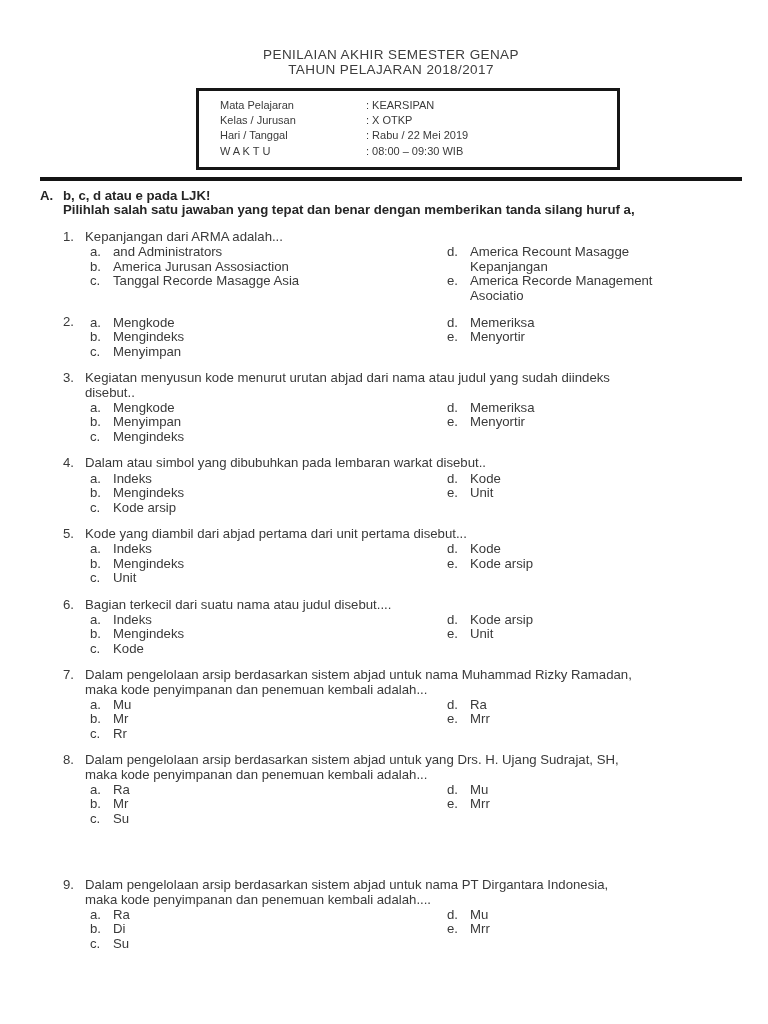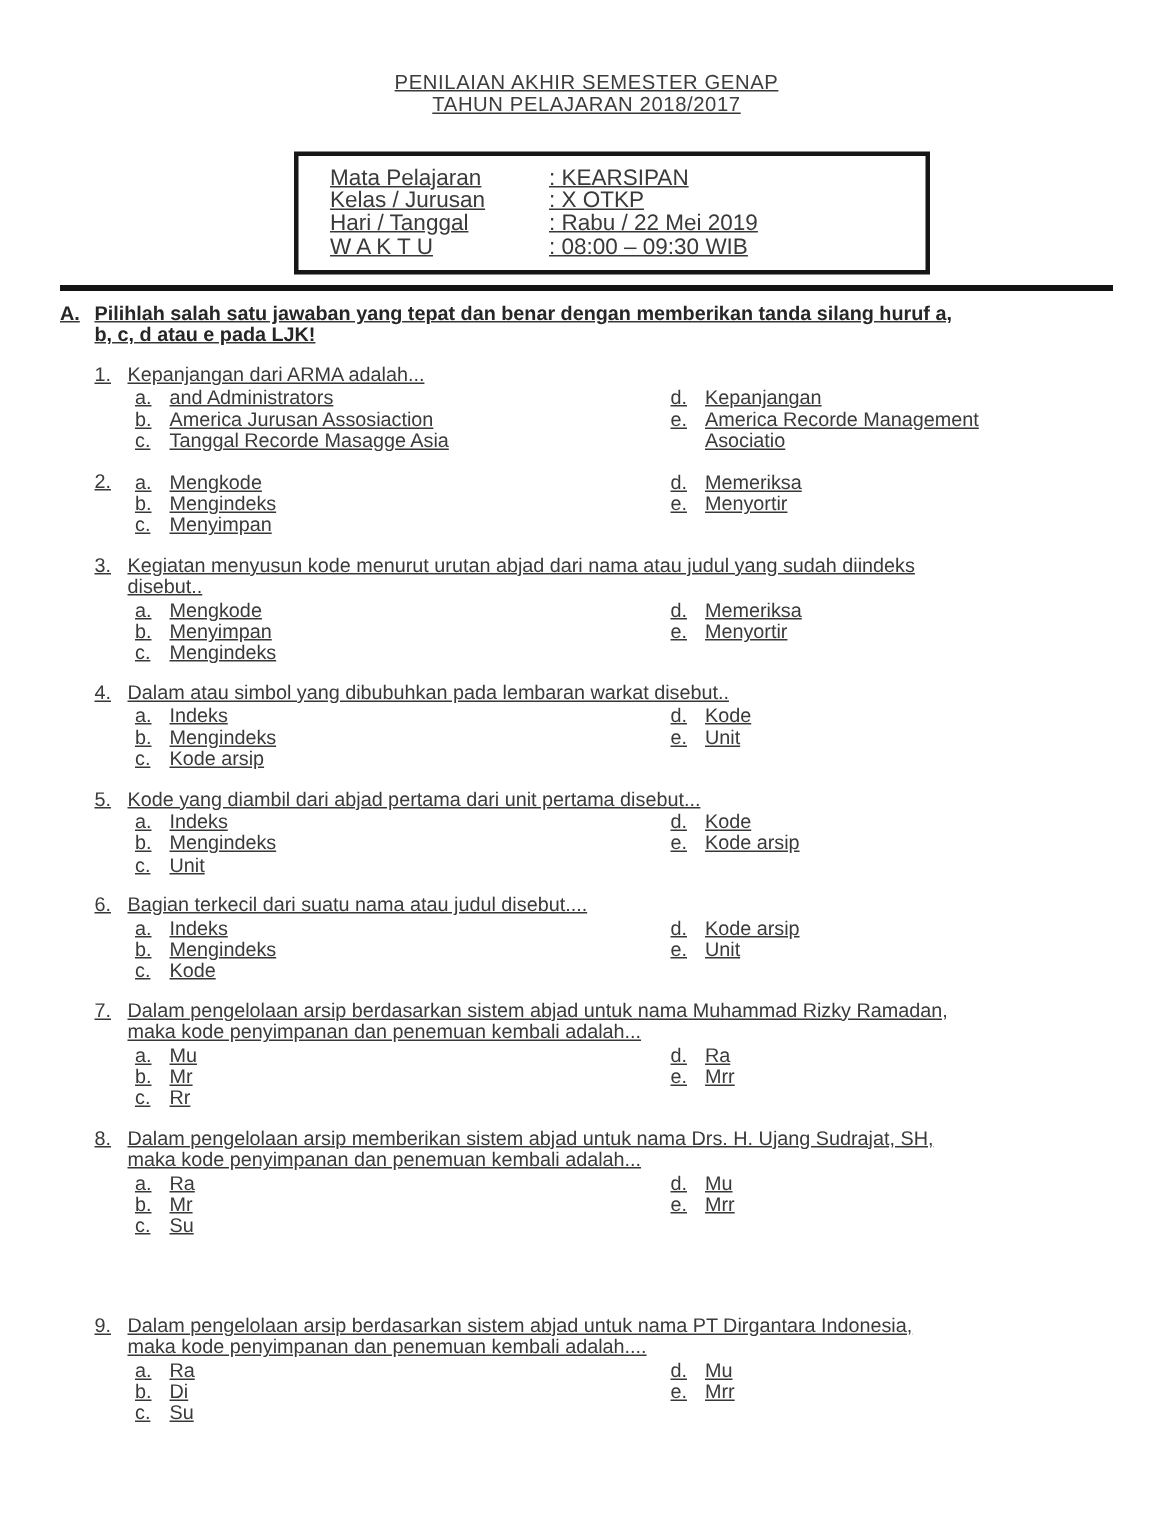--- a/index.html
+++ b/index.html
@@ -12,38 +12,37 @@
     height: 1024px;
     font-family: "Liberation Sans", sans-serif;
     color: #383838;
     overflow: hidden;
   }
   .page {
     box-sizing: border-box;
     width: 768px;
     height: 1024px;
     padding: 47px 26px 0 40px;
-    text-decoration: underline;
   }
   
   .title-block {
     text-align: center;
     font-size: 13.5px;
     line-height: 15px;
     color: #3d3d3d;
     letter-spacing: 0.4px;
   }
   
   .info-box {
     box-sizing: border-box;
-    margin: 24px 0 0 156px;
+    margin: 11px 0 0 156px;
     width: 424px;
     border: 3px solid #161616;
     padding: 7px 10px 8px 21px;
-    font-size: 15px;
+    font-size: 11px;
     line-height: 15.2px;
     color: #3a3a3a;
   }
   .info-row { display: flex; }
   .info-label { width: 146px; flex: 0 0 146px; }
   .info-value { white-space: pre; }
   
   .rule {
     margin-top: 7px;
     height: 4px;
@@ -106,22 +105,22 @@
       <span class="info-label">W A K T U</span>
       <span class="info-value">: 08:00 – 09:30 WIB</span>
     </div>
   </div>
 
   <div class="rule"></div>
 
   <div class="section-head">
     <span class="section-letter">A.</span>
     <span>
+      <div>b, c, d atau e pada LJK!</div>
       <div>Pilihlah salah satu jawaban yang tepat dan benar dengan memberikan tanda silang huruf a,</div>
-      <div>b, c, d atau e pada LJK!</div>
     </span>
   </div>
 
   <div class="questions" id="questions">
       <div class="question">
         <div class="q-num">1.</div>
         <div class="q-body">
           <div class="q-text">
             <div class="q-line">Kepanjangan dari ARMA adalah...</div>
           </div>
@@ -143,20 +142,21 @@
                 <span class="opt-letter">c.</span>
                 <span class="opt-text">
                   <div class="q-line">Tanggal Recorde Masagge Asia</div>
                 </span>
               </div>
             </div>
             <div class="q-col-right">
               <div class="option">
                 <span class="opt-letter">d.</span>
                 <span class="opt-text">
+                  <div class="q-line">America Recount Masagge</div>
                   <div class="q-line">Kepanjangan</div>
                 </span>
               </div>
               <div class="option">
                 <span class="opt-letter">e.</span>
                 <span class="opt-text">
                   <div class="q-line">America Recorde Management</div>
                   <div class="q-line">Asociatio</div>
                 </span>
               </div>
@@ -424,21 +424,21 @@
                 </span>
               </div>
             </div>
           </div>
         </div>
       </div>
       <div class="question">
         <div class="q-num">8.</div>
         <div class="q-body">
           <div class="q-text">
-            <div class="q-line">Dalam pengelolaan arsip memberikan sistem abjad untuk nama Drs. H. Ujang Sudrajat, SH,</div>
+            <div class="q-line">Dalam pengelolaan arsip berdasarkan sistem abjad untuk yang Drs. H. Ujang Sudrajat, SH,</div>
             <div class="q-line">maka kode penyimpanan dan penemuan kembali adalah...</div>
           </div>
           <div class="q-options">
             <div class="q-col-left">
               <div class="option">
                 <span class="opt-letter">a.</span>
                 <span class="opt-text">
                   <div class="q-line">Ra</div>
                 </span>
               </div>

